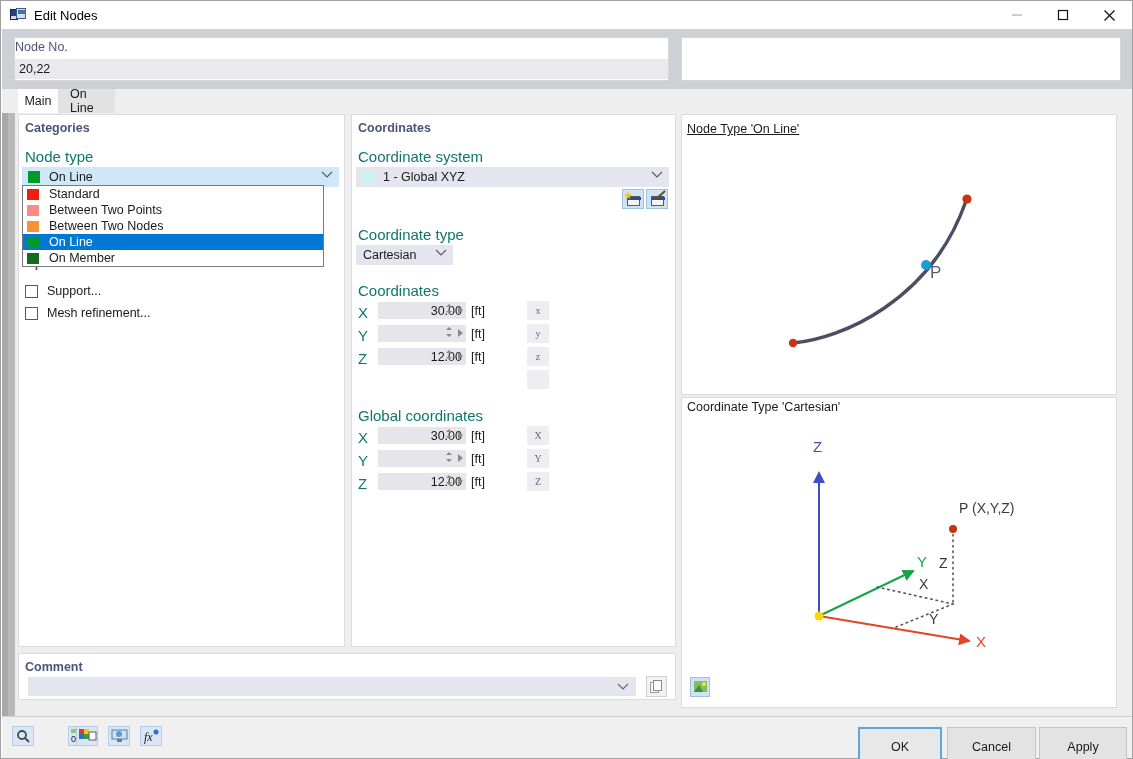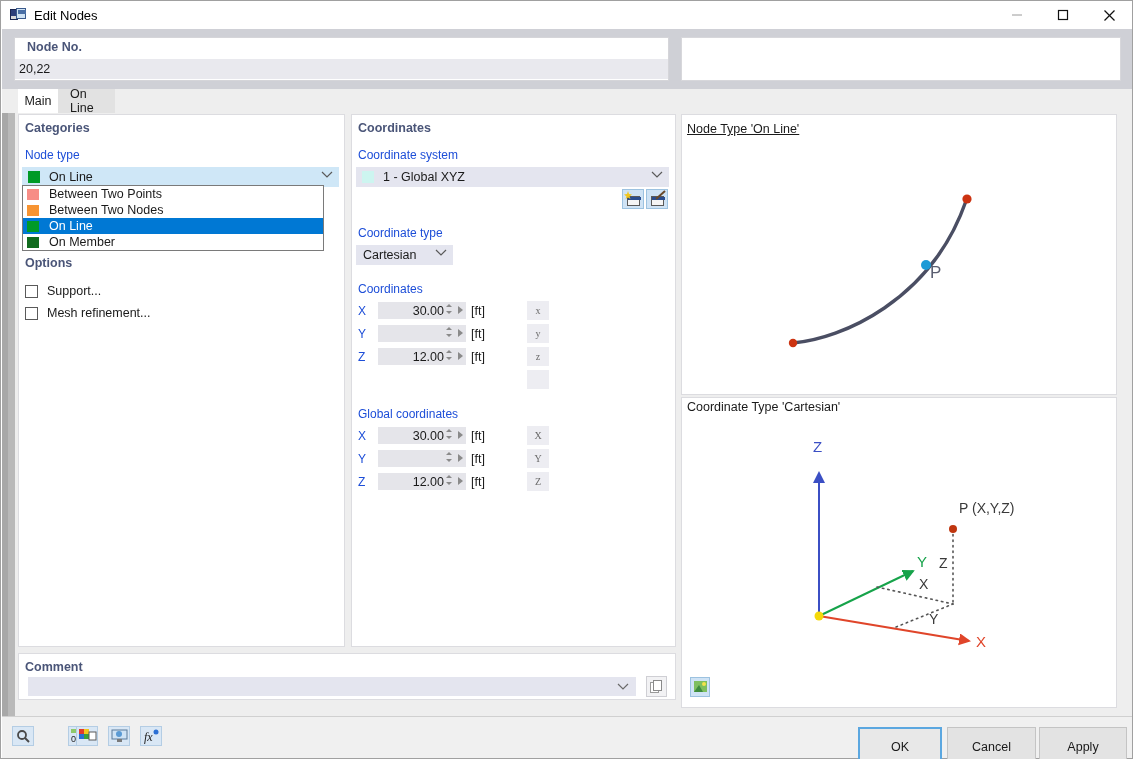--- a/index.html
+++ b/index.html
@@ -29,21 +29,21 @@
   .wbtns { position:absolute; right:0; top:0; height:28px; display:flex; }
   .wbtn { width:46px; height:28px; display:flex; align-items:center; justify-content:center; }
   .wbtn svg { display:block; }
 
   
   .hdr { position:absolute; left:1px; top:28px; width:1130px; height:60px; background:#cfd0d6; }
   .nodeno-box {
     position:absolute; left:13px; top:36px; width:655px; height:44px;
     background:#ffffff; border:1px solid #d5d5d9;
   }
-  .nodeno-label { position:absolute; left:14px; top:39px; font-size:12.5px; font-weight:bold; color:#4a5578;padding-left:12px; }
+  .nodeno-label { position:absolute; left:14px; top:39px; font-size:12.5px; font-weight:normal; color:#4a5578; }
   .nodeno-field {
     position:absolute; left:14px; top:58px; width:653px; height:20px;
     background:#e9e9ee; border:none; display:flex; align-items:center; padding-left:4px;
     font-size:12.5px; color:#1a1a1a;
   }
   .topright-box { position:absolute; left:680px; top:36px; width:440px; height:44px; background:#ffffff; border:1px solid #d7d7db; }
 
   
   .tabstrip { position:absolute; left:1px; top:88px; width:1130px; height:24px; background:#eeeeee;padding-left:7px; }
   .tab { position:absolute; top:0; height:24px; display:flex; align-items:center; justify-content:center;
@@ -58,21 +58,21 @@
 
   
   .panel { position:absolute; background:#ffffff; border:1px solid #dcdce0; }
   .panel-title { position:absolute; font-size:12.5px; font-weight:bold; color:#4a5578; }
 
   #cat-panel { left:17px; top:113px; width:327px; height:533px; }
   #coord-panel { left:350px; top:113px; width:325px; height:533px; }
   #prev-panel { left:680px; top:113px; width:436px; height:281px; }
   #axes-panel { left:680px; top:396px; width:436px; height:311px; }
 
-  .lbl { position:absolute; font-size:12px; color:#1d4ed8; }
+  .lbl { position:absolute; font-size:15px; color:#0f766e; }
 
   
   .combo {
     position:absolute; height:20px; background:#e4e5ef; border:none;
     display:flex; align-items:center; font-size:12.5px; color:#1a1a1a;
   }
   .combo .chev { position:absolute; right:7px; top:5px; }
   .combo.lightblue { background:#cfe7f7; }
   .swatch { width:12px; height:12px; margin-left:6px; margin-right:9px; flex:0 0 auto; }
 
@@ -85,21 +85,21 @@
   .dd-item.sel { background:#0078d4; color:#ffffff; }
   .dd-item .sw { width:12px; height:11px; margin-left:4px; margin-right:10px; flex:0 0 auto; }
 
   
   .cbrow { position:absolute; display:flex; align-items:center; font-size:12.5px; }
   .cbox { width:13px; height:13px; border:1px solid #5a5a5a; background:#fff; margin-right:9px; }
 
   
   .spin {
     position:absolute; height:17px; background:#e5e5ea; display:flex; align-items:center;
-    justify-content:flex-end; font-size:12.5px; padding-right:22px; color:#1a1a1a;
+    justify-content:flex-end; font-size:12.5px; padding-right:4px; color:#1a1a1a;
   }
   .spin .arrows { position:absolute; right:13px; top:2px; width:7px; height:13px; }
   .spin .arrows i { display:block; width:0; height:0; border-left:3px solid transparent; border-right:3px solid transparent; }
   .spin .arrows i.up { border-bottom:3px solid #8a8a8a; margin-bottom:4px; }
   .spin .arrows i.dn { border-top:3px solid #8a8a8a; }
   .spin .tri { position:absolute; right:3px; top:4px; width:0;height:0;
                border-top:4px solid transparent; border-bottom:4px solid transparent; border-left:5px solid #8a8a8a; }
   .unit { position:absolute; font-size:12.5px; color:#1a1a1a; }
 
   .pickbtn { position:absolute; width:22px; height:19px; background:#ededf2; display:flex; align-items:center; justify-content:center; }
@@ -188,20 +188,24 @@
     <span class="cbox"></span>
     <span>Support...</span>
   </div>
   <div class="cbrow" style="left:24px;top:305px;">
     <span class="cbox"></span>
     <span>Mesh refinement...</span>
   </div>
 
   <div class="dd-list">
     <div class="dd-item">
+      <span class="sw" style="background:#f41c0c"></span>
+      <span>Standard</span>
+    </div>
+    <div class="dd-item">
       <span class="sw" style="background:#f78d86"></span>
       <span>Between Two Points</span>
     </div>
     <div class="dd-item">
       <span class="sw" style="background:#f79432"></span>
       <span>Between Two Nodes</span>
     </div>
     <div class="dd-item sel">
       <span class="sw" style="background:#009a27"></span>
       <span>On Line</span>

